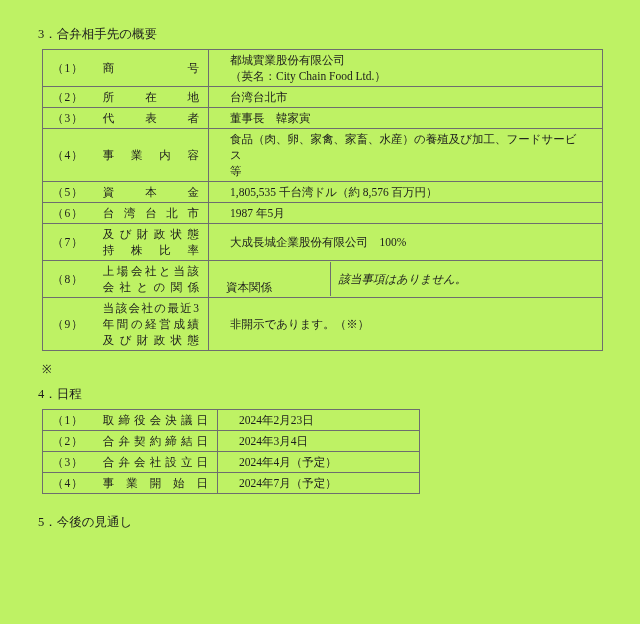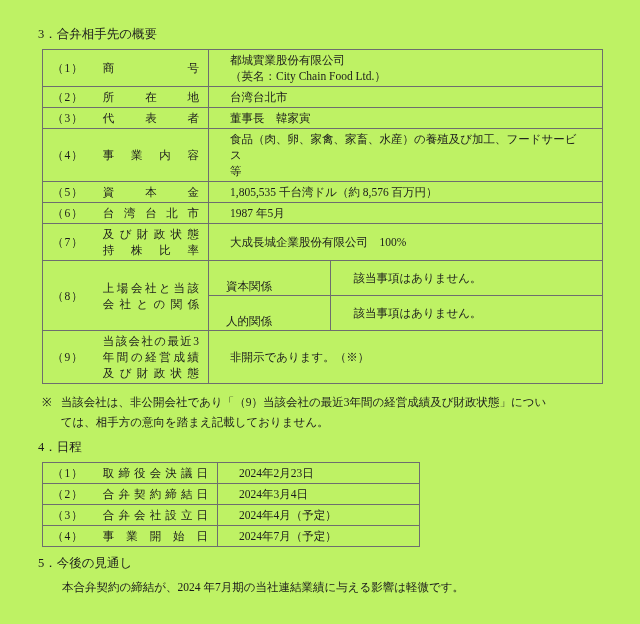--- a/index.html
+++ b/index.html
@@ -44,34 +44,34 @@
     padding-left: 8px;
   }
   .r1 { height: 21px; }
   .r2 { height: 37px; }
   .r9 { height: 52px; }
   .p0 { padding: 0 !important; }
   .sub { width: 100%; border-collapse: collapse; table-layout: fixed; }
   .sub td { border: 0; vertical-align: middle; }
   .sub tr:not(:last-child) td { border-bottom: 1px solid #6e6e6e; }
   .sub td.slabel { border-right: 1px solid #6e6e6e; padding: 0; }
-  .sub td.svalue { padding: 1px 23px; }
+  .sub td.svalue { padding: 1px 8px; font-style: italic; }
   .sr1 { height: 19px; }
   .sr2 { height: 35px; }
   .slc { padding: 1px 9px; margin-top: 16px; }
   .note {
     display: flex;
     gap: 9px;
     margin: 8px 0 0 4px;
     line-height: 20px;
     width: 556px;
   }
   .note-marker { flex: none; }
   .h4 { margin-top: 7px; }
-  .h5 { margin-top: 8px; }
+  .h5 { margin-top: 20px; }
   .sec5-body { margin: 3px 0 0 24px; line-height: 18px; }
 </style>
 </head>
 <body>
 
 <div class="page">
 
   <div class="sec-heading">3．合弁相手先の概要</div>
 
   <table class="t1">
@@ -160,48 +160,40 @@
                 <col style="width:121px">
                 <col>
               </colgroup>
             <tbody>
               <tr class="sr1">
                 <td class="slabel">
                     <div class="slc"><span class="jl">資本関係</span></div>
                   </td>
                 <td class="svalue">該当事項はありません。</td>
               </tr>
-              <tr class="sr1">
-                <td class="slabel">
-                    <div class="slc"><span class="jl">人的関係</span></div>
-                  </td>
-                <td class="svalue">該当事項はありません。</td>
-              </tr>
             </tbody>
           </table>
         </td>
       </tr>
       <tr class="r9">
         <td class="lcell">
             <div class="lc">
           <span class="no">（9）</span>
           <span class="jl">当該会社の最近3
 年間の経営成績
 及び財政状態</span>
         </div>
           </td>
         <td class="vcell pre">非開示であります。（※）</td>
       </tr>
     </tbody>
   </table>
 
   <div class="note">
     <span class="note-marker">※</span>
-    <span class="pre">当該会社は、非公開会社であり「（9）当該会社の最近3年間の経営成績及び財政状態」につい
-ては、相手方の意向を踏まえ記載しておりません。</span>
   </div>
 
   <div class="sec-heading h4">4．日程</div>
 
   <table class="t2">
     <colgroup>
         <col style="width:175px">
         <col>
       </colgroup>
     <tbody>
@@ -238,15 +230,14 @@
           <span class="no">（4）</span>
           <span class="jl">事業開始日</span>
         </div>
           </td>
         <td class="vcell">2024年7月（予定）</td>
       </tr>
     </tbody>
   </table>
 
   <div class="sec-heading h5">5．今後の見通し</div>
-  <div class="sec5-body">本合弁契約の締結が、2024 年7月期の当社連結業績に与える影響は軽微です。</div>
 
 </div>
 
 </body></html>

